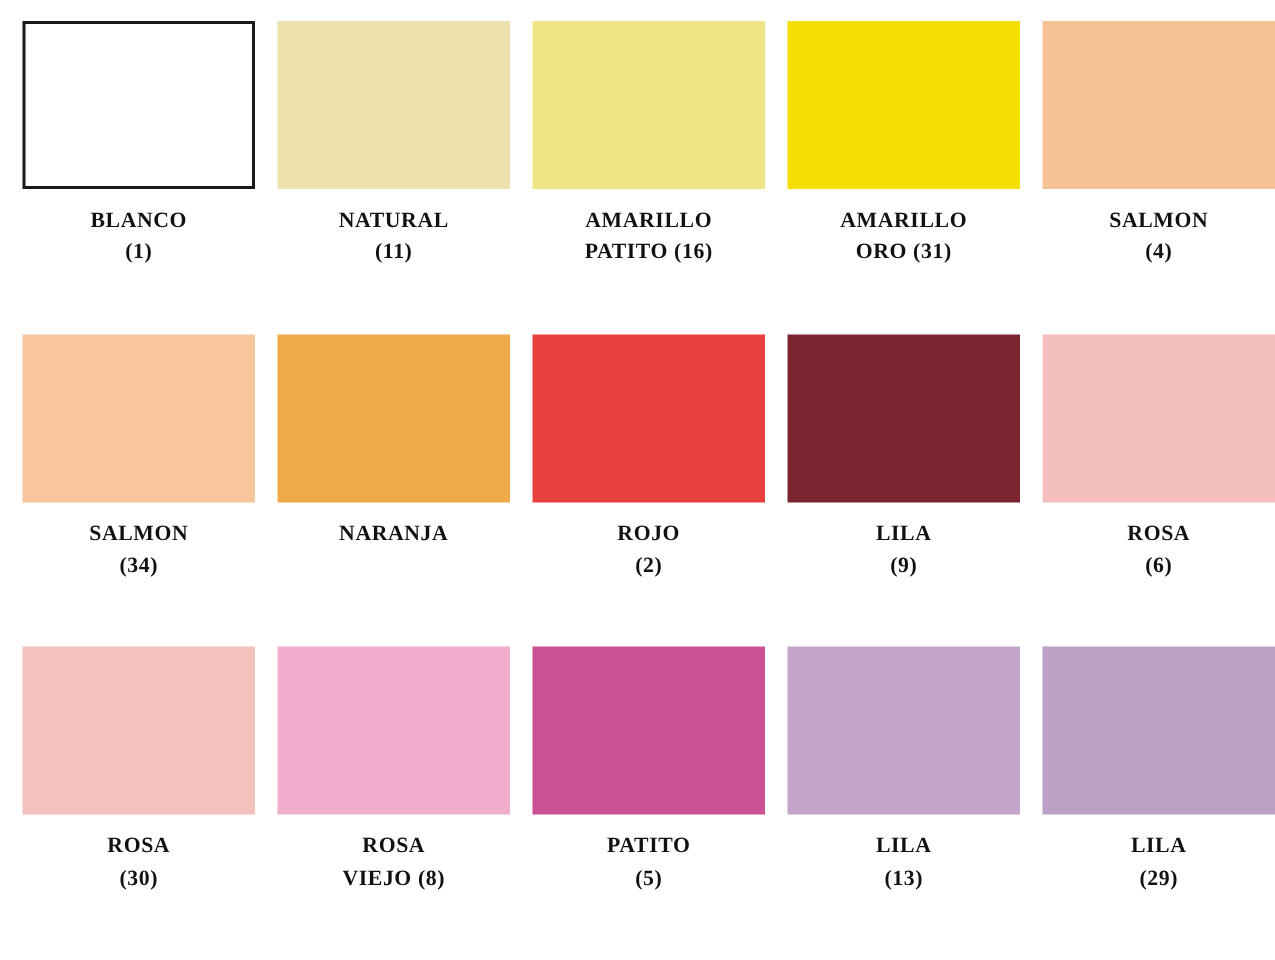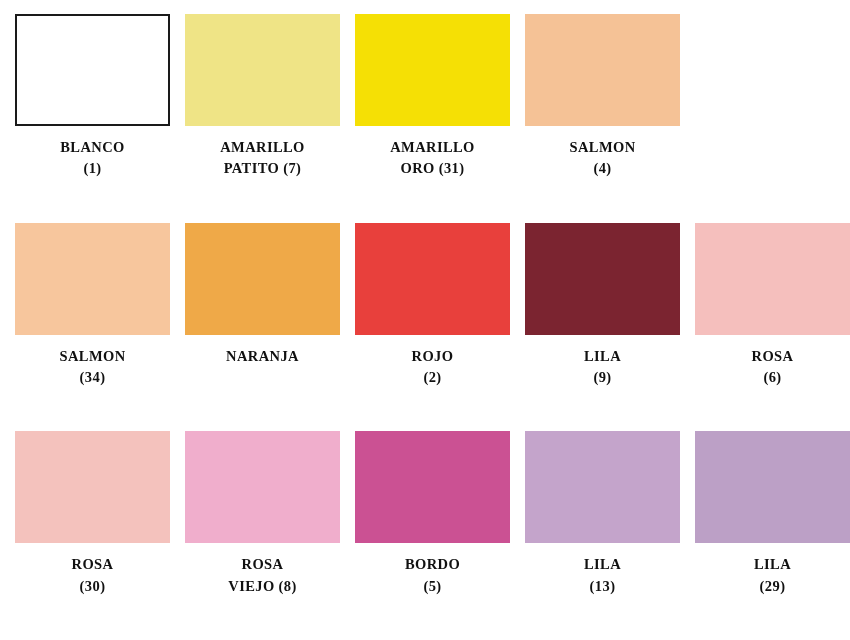--- a/index.html
+++ b/index.html
@@ -68,24 +68,31 @@
 <div class="color-chart">
   <div class="chart-row" id="row-0">
       <div class="swatch-cell">
         <div class="swatch-chip bordered" style="background-color: rgb(255, 255, 255);"></div>
         <div class="swatch-caption">
           <span class="caption-line">BLANCO</span>
           <span class="caption-line">(1)</span>
         </div>
       </div>
       <div class="swatch-cell">
+        <div class="swatch-chip" style="background-color: rgb(237, 225, 174);"></div>
+        <div class="swatch-caption">
+          <span class="caption-line">NATURAL</span>
+          <span class="caption-line">(11)</span>
+        </div>
+      </div>
+      <div class="swatch-cell">
         <div class="swatch-chip" style="background-color: rgb(239, 228, 134);"></div>
         <div class="swatch-caption">
           <span class="caption-line">AMARILLO</span>
-          <span class="caption-line">PATITO (7)</span>
+          <span class="caption-line">PATITO (16)</span>
         </div>
       </div>
       <div class="swatch-cell">
         <div class="swatch-chip" style="background-color: rgb(245, 224, 5);"></div>
         <div class="swatch-caption">
           <span class="caption-line">AMARILLO</span>
           <span class="caption-line">ORO (31)</span>
         </div>
       </div>
       <div class="swatch-cell">
@@ -143,21 +150,21 @@
       <div class="swatch-cell">
         <div class="swatch-chip" style="background-color: rgb(240, 174, 204);"></div>
         <div class="swatch-caption">
           <span class="caption-line">ROSA</span>
           <span class="caption-line">VIEJO (8)</span>
         </div>
       </div>
       <div class="swatch-cell">
         <div class="swatch-chip" style="background-color: rgb(203, 81, 147);"></div>
         <div class="swatch-caption">
-          <span class="caption-line">BORDO</span>
+          <span class="caption-line">PATITO</span>
           <span class="caption-line">(5)</span>
         </div>
       </div>
       <div class="swatch-cell">
         <div class="swatch-chip" style="background-color: rgb(196, 164, 203);"></div>
         <div class="swatch-caption">
           <span class="caption-line">LILA</span>
           <span class="caption-line">(13)</span>
         </div>
       </div>

